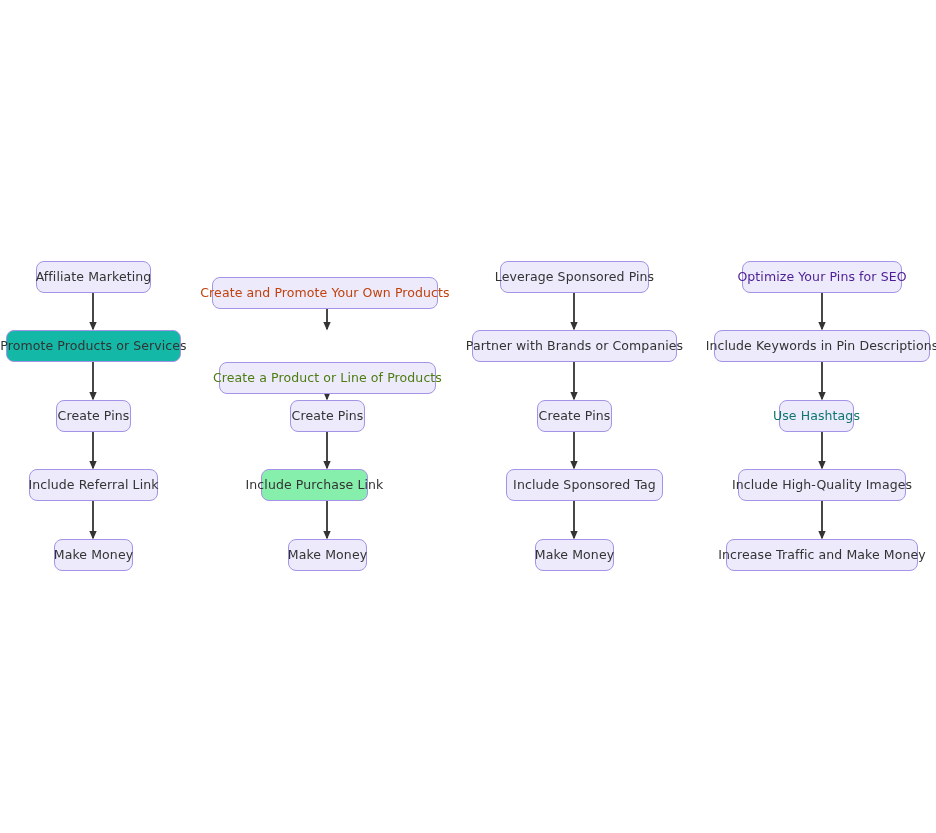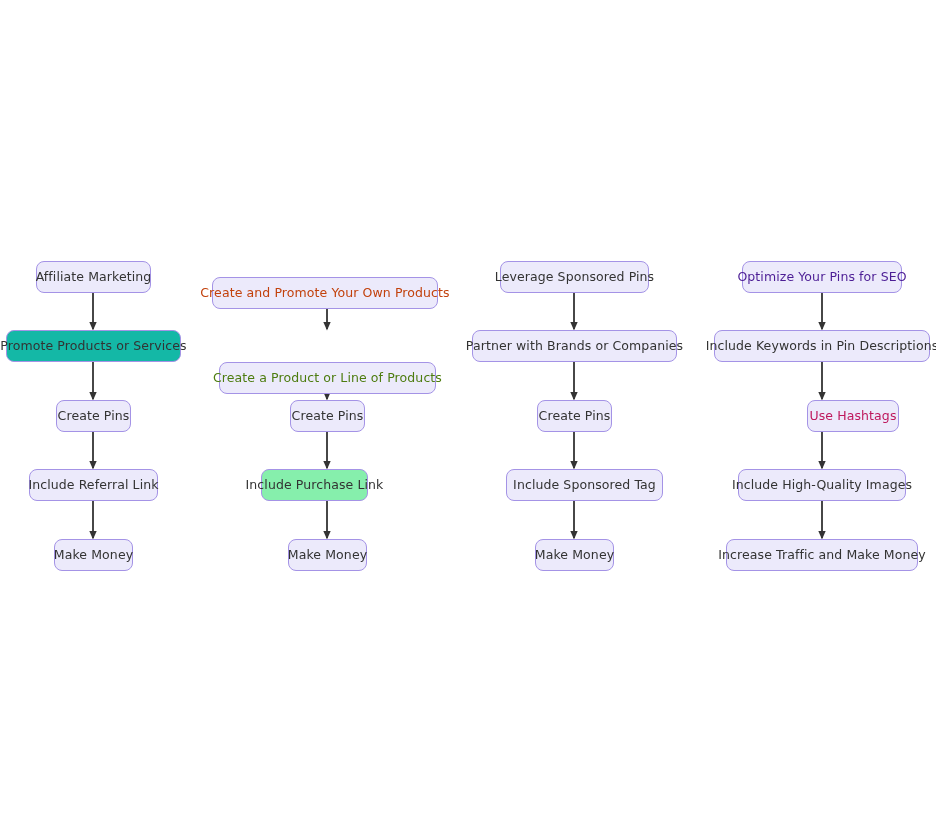--- a/index.html
+++ b/index.html
@@ -120,21 +120,21 @@
       </div>
       <div class="node" style="left: 535px; top: 539px; width: 79px; background: rgb(236, 234, 251); border-color: rgb(164, 147, 230); color: rgb(51, 51, 51);">
         <span>Make Money</span>
       </div>
       <div class="node" style="left: 742px; top: 261px; width: 160px; background: rgb(236, 234, 251); border-color: rgb(164, 147, 230); color: #4c1d95;">
         <span>Optimize Your Pins for SEO</span>
       </div>
       <div class="node" style="left: 714px; top: 330px; width: 216px; background: rgb(236, 234, 251); border-color: rgb(164, 147, 230); color: rgb(51, 51, 51);">
         <span>Include Keywords in Pin Descriptions</span>
       </div>
-      <div class="node" style="left: 779px; top: 400px; width: 92px; background: rgb(236, 234, 251); border-color: rgb(164, 147, 230); color: #be185d; margin-left: 28px;">
+      <div class="node" style="left: 779px; top: 400px; width: 75px; background: rgb(236, 234, 251); border-color: rgb(164, 147, 230); color: #0f766e;">
         <span>Use Hashtags</span>
       </div>
       <div class="node" style="left: 738px; top: 469px; width: 168px; background: rgb(236, 234, 251); border-color: rgb(164, 147, 230); color: rgb(51, 51, 51);">
         <span>Include High-Quality Images</span>
       </div>
       <div class="node" style="left: 726px; top: 539px; width: 192px; background: rgb(236, 234, 251); border-color: rgb(164, 147, 230); color: rgb(51, 51, 51);">
         <span>Increase Traffic and Make Money</span>
       </div>
     </div>
 </div>

